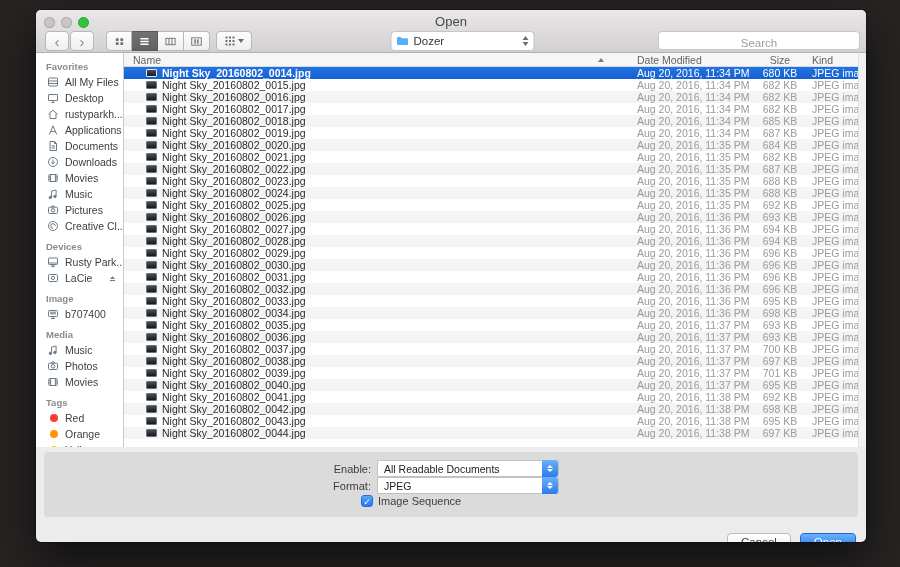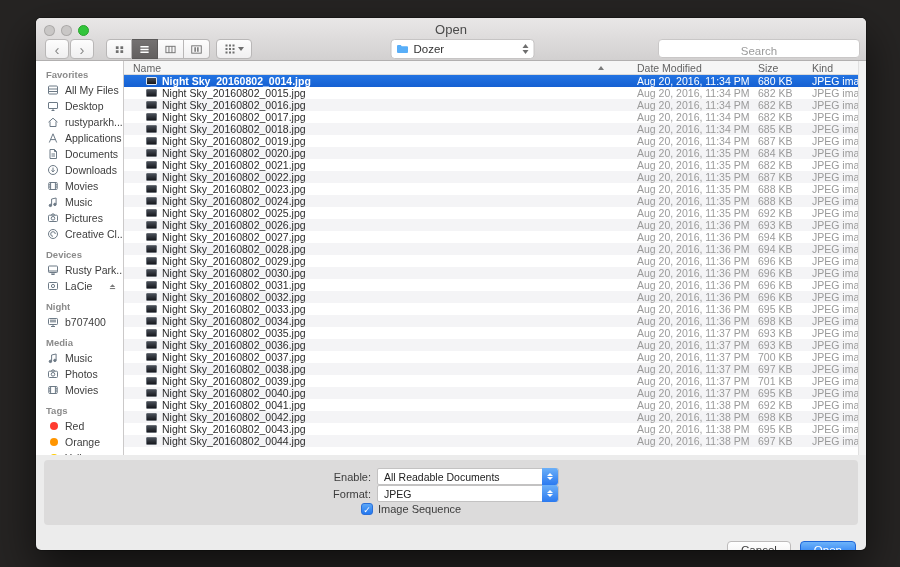--- a/index.html
+++ b/index.html
@@ -1,20 +1,20 @@
 <!DOCTYPE html>
 <html><head>
 <meta charset="utf-8">
 <style>
   * { margin:0; padding:0; box-sizing:border-box; }
   html,body { width:900px; height:567px; overflow:hidden; background:#262423;
               font-family:"Liberation Sans", sans-serif; }
   .stage { position:relative; width:900px; height:567px; }
 
-  .window { position:absolute; left:36px; top:18px; width:830px; height:532px;
+  .window { position:absolute; left:36px; top:10px; width:830px; height:532px;
             background:#ececec; border-radius:5px; overflow:hidden;
             box-shadow:0 18px 45px rgba(0,0,0,.6), 0 0 0 1px rgba(0,0,0,.25); }
 
   
   .header { position:absolute; left:0; top:0; right:0; height:43px;
             background:linear-gradient(#e9e7e7,#d2d0d0); border-bottom:1px solid #b2b0b0; }
   .traffic { position:absolute; left:8px; top:7px; display:flex; gap:6px; }
   .tl { width:11px; height:11px; border-radius:50%; border:1px solid rgba(0,0,0,.15); }
   .tl.gray { background:#c9c7c6; }
   .tl.green { background:#32c53b; border-color:#2aa42e; }
@@ -71,21 +71,21 @@
   .row:nth-child(odd) { background:#f4f4f6; }
   .row .c-name { color:#2b2b2b; }
   .row.selected { background:linear-gradient(#2273e2,#1560d2); color:#fff; }
   .row.selected .c-name { color:#fff; font-weight:bold; }
   .c-name { flex:1; display:flex; align-items:center; gap:5px; padding-left:22px; overflow:hidden;
             white-space:nowrap; }
   .thumb { width:11px; height:8px; border-radius:1px; background:linear-gradient(#474d56,#16181d);
            border:1px solid #6a6f76; flex:none; }
   .row.selected .thumb { border-color:#dfe6ef; }
   .c-date { width:144px; padding-left:23px; flex:none; white-space:nowrap; }
-  .c-size { width:44px; text-align:left; flex:none; white-space:nowrap; }
+  .c-size { width:44px; text-align:center; flex:none; white-space:nowrap; }
   .c-kind { width:64px; padding-left:10px; flex:none; white-space:nowrap; }
   .list-head .c-name { padding-left:9px; color:#636363; justify-content:space-between; }
   .sort-caret { width:0; height:0; border-left:3.5px solid transparent; border-right:3.5px solid transparent;
                 border-bottom:4px solid #7a7a7a; margin-right:10px; }
   .vscroll { position:absolute; right:0; top:0; bottom:0; width:8px; background:#f2f2f2;
              border-left:1px solid #e0e0e0; }
 
   
   .panel { position:absolute; left:8px; right:8px; top:442px; height:65px; background:#dcdbdb;
            border-radius:4px; padding-top:8px; }
@@ -352,21 +352,21 @@
           <span class="eject">
               <svg viewBox="0 0 12 12">
                 <g fill="currentColor">
                   <path d="M2.5 6.5 6 3l3.5 3.5z"></path>
                   <rect x="2.5" y="8" width="7" height="1.4"></rect>
                 </g>
               </svg>
             </span>
         </div>
 
-        <div class="sb-title">Night</div>
+        <div class="sb-title">Image</div>
         <div class="sb-item">
           <span class="sb-ico">
               <svg viewBox="0 0 12 12">
                 <g fill="none" stroke="currentColor">
                   <rect x="1.5" y="2.5" width="9" height="6" rx=".8"></rect>
                   <path d="M3 4.2h6M3 5.8h6M4 10.5h4M6 8.5v2"></path>
                 </g>
               </svg>
             </span>
           <span class="sb-lbl">b707400</span>

